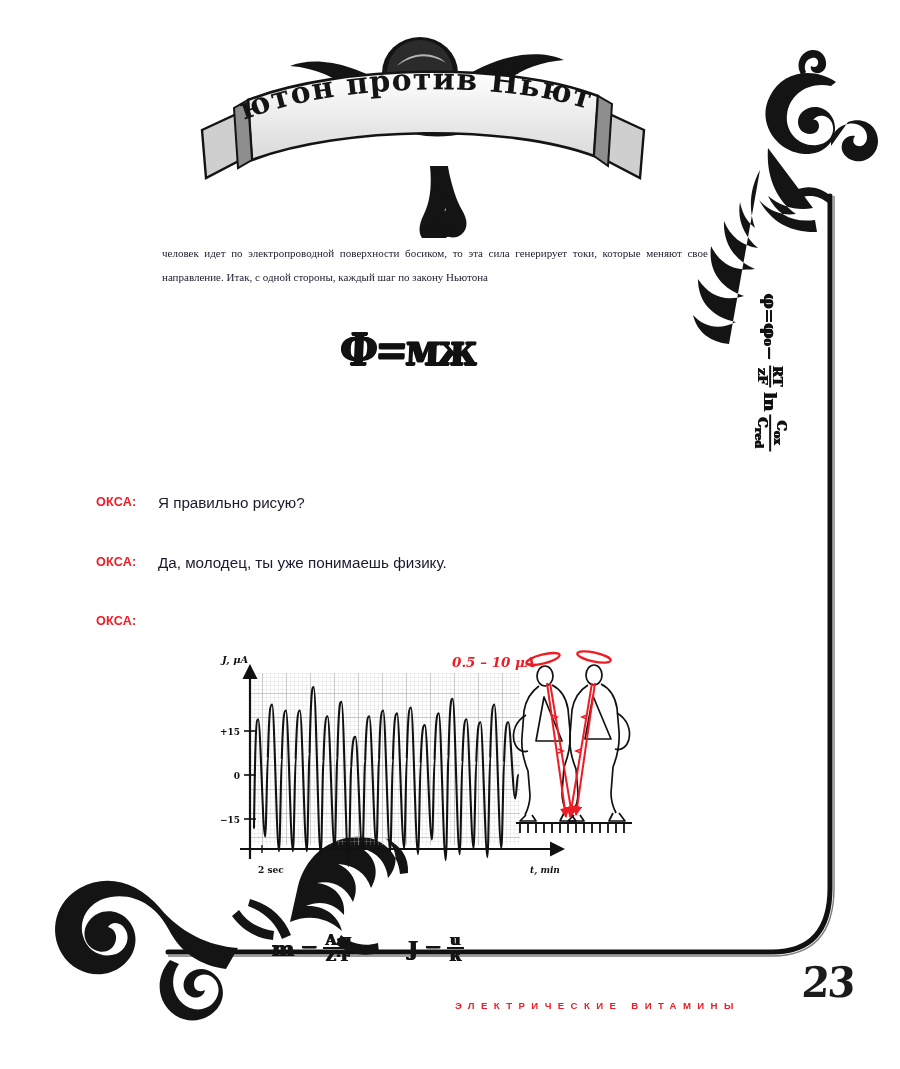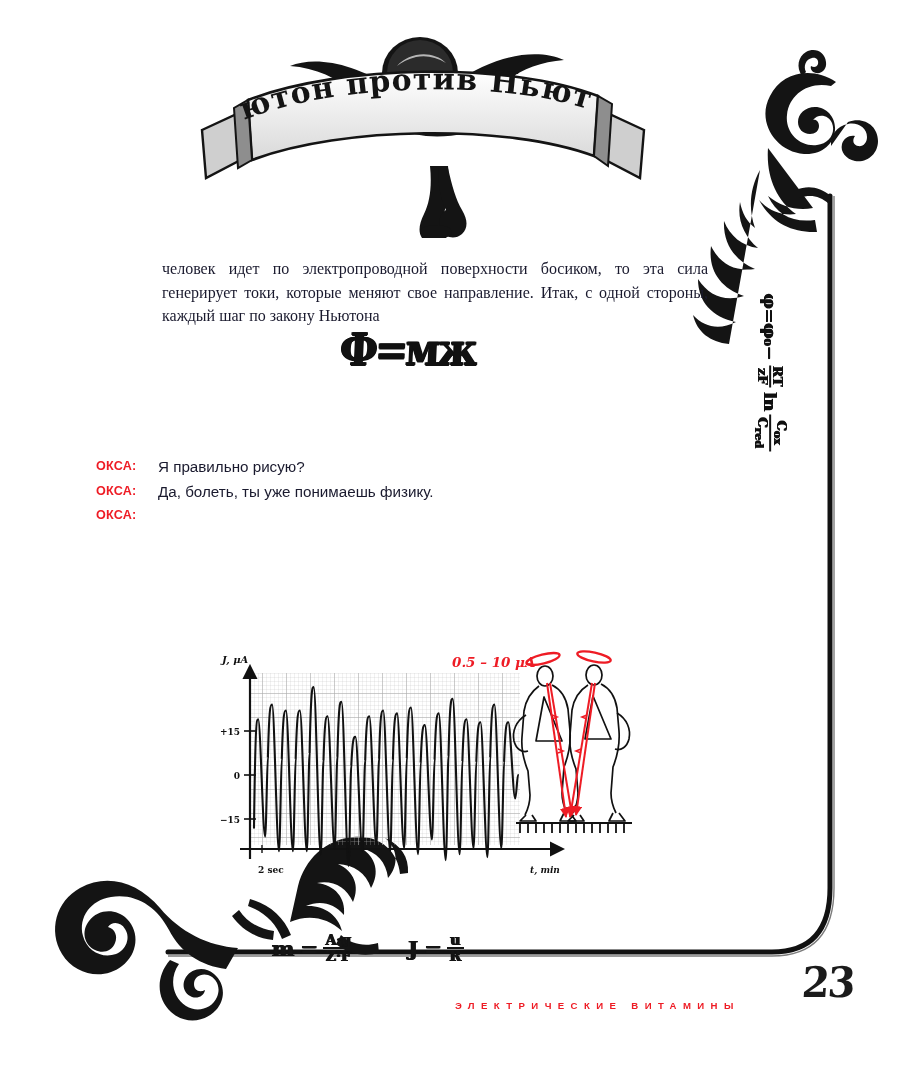--- a/index.html
+++ b/index.html
@@ -13,41 +13,40 @@
   .frame-svg{position:absolute;left:0;top:0;width:900px;height:1069px;pointer-events:none;}
 
   
   .emblem{position:absolute;left:192px;top:26px;width:462px;height:212px;}
   .emblem svg{width:100%;height:100%;display:block;}
 
   
   .para{
     position:absolute;
     font-family:"Liberation Serif", serif;
-    font-size:16px;line-height:23.5px;
+    font-size:11px;line-height:23.5px;
     text-align:justify;text-justify:inter-word;
     color:#1a1a2e;
-    margin-top:15px;
   }
   #para-1{left:162px;top:242px;width:546px;}
   #para-2{left:162px;top:381px;width:546px;}
 
   
   .formula-hand{
     position:absolute;left:340px;top:325px;
     font-family:"DejaVu Serif", serif;
     font-weight:bold;font-size:40px;letter-spacing:-3px;
     color:#111;
     transform:scaleY(1.12) skewX(-3deg);
     text-shadow:0.8px 0 0 #111, -0.8px 0 0 #111, 0 0.7px 0 #111;
   }
 
   
   .dialogue{position:absolute;left:96px;top:455px;width:612px;}
-  .dlg-row{display:flex;align-items:flex-end;margin-bottom:1px;}
+  .dlg-row{display:flex;align-items:flex-end;margin-bottom:1px;margin-top:36px;}
   .dlg-speaker{
     flex:0 0 62px;
     font-family:"Liberation Sans", sans-serif;
     font-weight:bold;font-size:12.6px;line-height:23.5px;
     color:#ee1c25;letter-spacing:0.2px;
   }
   .dlg-text{
     flex:1;
     font-family:Liberation Sans, sans-serif;
     font-size:15.2px;line-height:23.5px;
@@ -210,21 +209,21 @@
   <div class="formula-hand">Ф=мж</div>
 
 
   <div class="dialogue">
     <div class="dlg-row">
       <div class="dlg-speaker">ОКСА:</div>
       <div class="dlg-text">Я правильно рисую?</div>
     </div>
     <div class="dlg-row">
       <div class="dlg-speaker">ОКСА:</div>
-      <div class="dlg-text">Да, болеть, ты уже понимаешь физику.</div>
+      <div class="dlg-text">Да, молодец, ты уже понимаешь физику.</div>
     </div>
     <div class="dlg-row">
       <div class="dlg-speaker">ОКСА:</div>
     </div>
   </div>
 
   <div class="figure">
     <svg viewBox="0 0 420 240">
       <defs>
         <pattern id="fineGrid" width="4" height="4" patternUnits="userSpaceOnUse">

